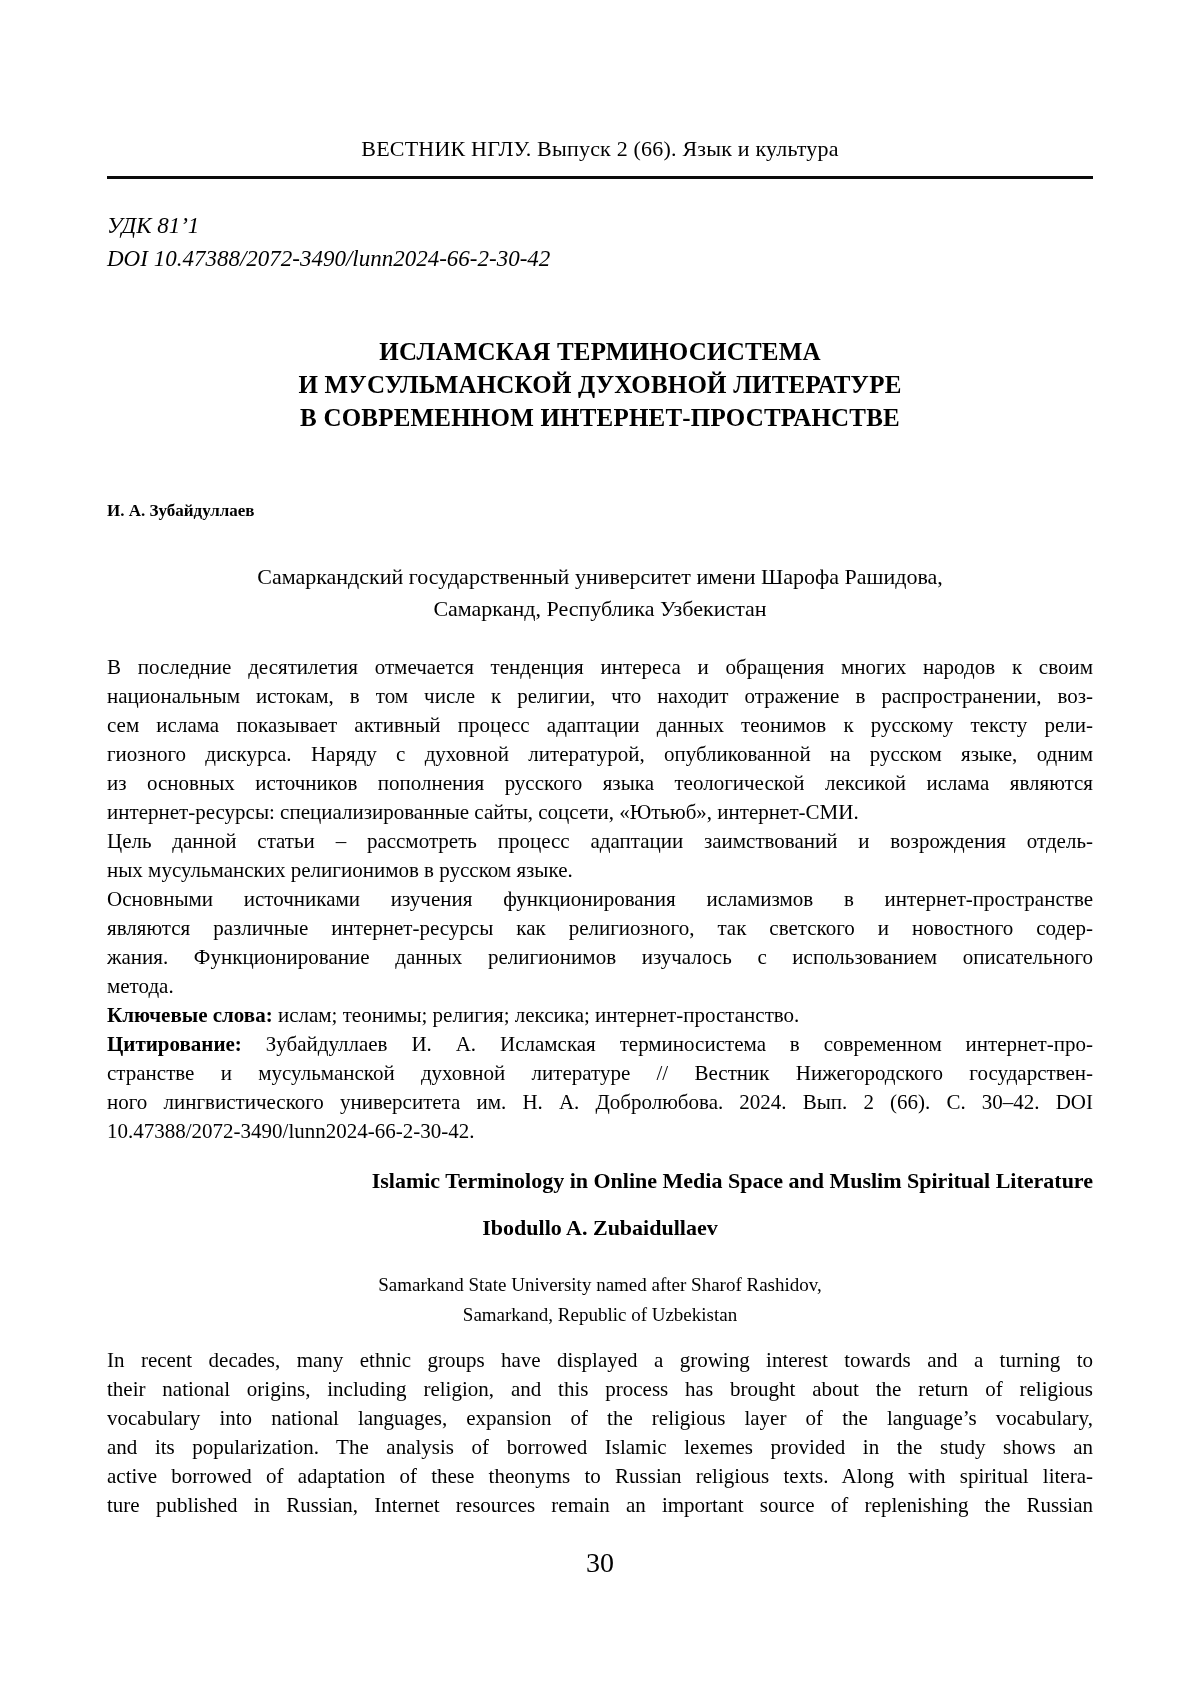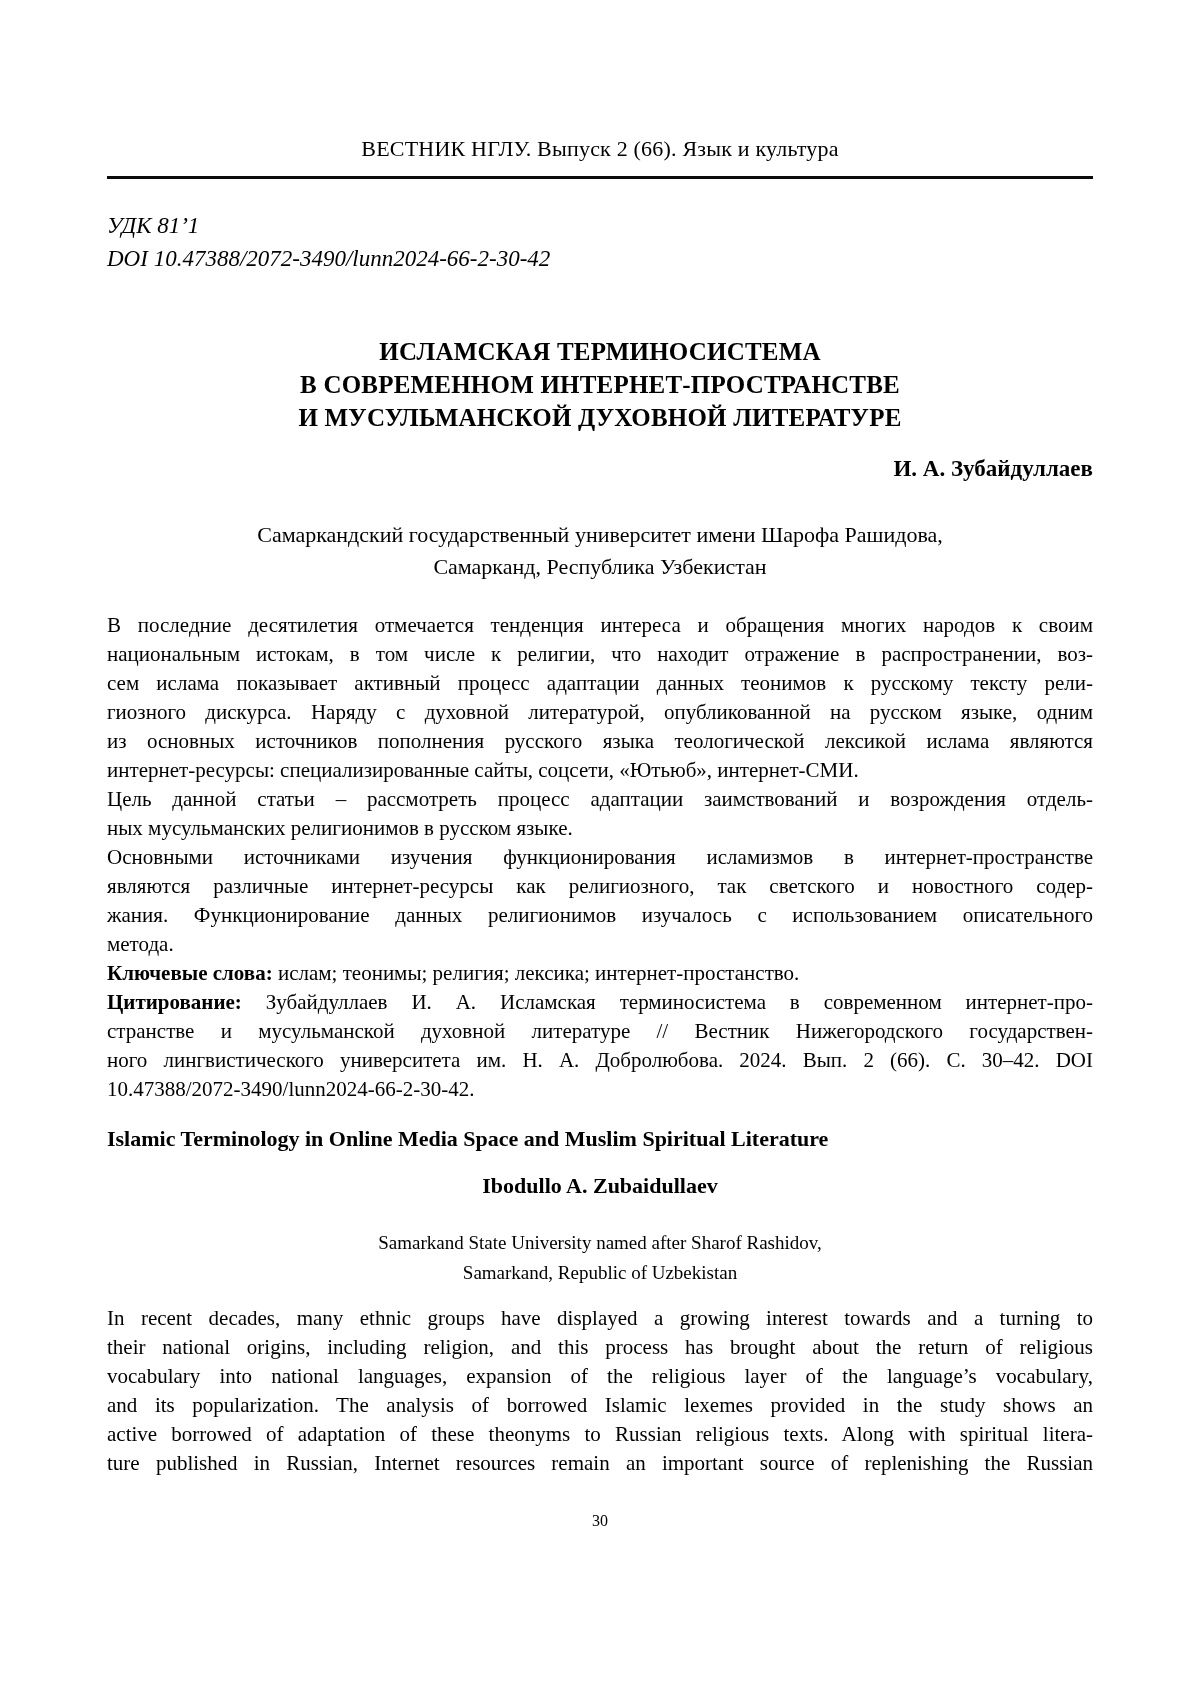--- a/index.html
+++ b/index.html
@@ -34,24 +34,24 @@
   }
   .title-ru {
     margin-top: 60px;
     text-align: center;
     font-weight: bold;
     font-size: 25px;
     line-height: 33px;
     letter-spacing: 0.2px;
   }
   .author-ru {
-    margin-top: 20px;
-    text-align: right;
+    margin-top: 62px;
+    text-align: left;
     font-weight: bold;
-    font-size: 23px;
+    font-size: 17px;
     line-height: 29px;
   }
   .affil {
     margin-top: 36px;
     text-align: center;
     font-size: 22px;
     line-height: 32px;
   }
   .abstract {
     margin-top: 28px;
@@ -64,21 +64,21 @@
     text-align: justify;
     text-align-last: justify;
     -moz-text-align-last: justify;
   }
   .abstract .line.last {
     text-align-last: left;
     -moz-text-align-last: left;
   }
   .title-en {
     margin-top: 20px;
-    text-align: left;
+    text-align: right;
     font-weight: bold;
     font-size: 22px;
     line-height: 29px;
   }
   .author-en {
     margin-top: 18px;
     text-align: center;
     font-weight: bold;
     font-size: 22px;
     line-height: 29px;
@@ -86,42 +86,42 @@
   .affil-en {
     margin-top: 28px;
     text-align: center;
     font-size: 19px;
     line-height: 30px;
   }
   .abstract-en { margin-top: 16px; }
   .page-number {
     margin-top: 28px;
     text-align: center;
-    font-size: 16px;
+    font-size: 28px;
     line-height: 29px;
   }
 </style>
 </head>
 <body>
 
 <div class="page">
 
   <div class="running-head">ВЕСТНИК НГЛУ. Выпуск 2 (66). Язык и культура</div>
 
   <div class="rule"></div>
 
   <div class="meta">
     <div class="meta-line">УДК 81’1</div>
     <div class="meta-line">DOI 10.47388/2072-3490/lunn2024-66-2-30-42</div>
   </div>
 
   <div class="title-ru">
       <div>ИСЛАМСКАЯ ТЕРМИНОСИСТЕМА</div>
+      <div>И МУСУЛЬМАНСКОЙ ДУХОВНОЙ ЛИТЕРАТУРЕ</div>
       <div>В СОВРЕМЕННОМ ИНТЕРНЕТ-ПРОСТРАНСТВЕ</div>
-      <div>И МУСУЛЬМАНСКОЙ ДУХОВНОЙ ЛИТЕРАТУРЕ</div>
     </div>
 
   <div class="author-ru">И. А. Зубайдуллаев</div>
 
   <div class="affil">
       <div>Самаркандский государственный университет имени Шарофа Рашидова,</div>
       <div>Самарканд, Республика Узбекистан</div>
     </div>
 
   <div class="abstract">

